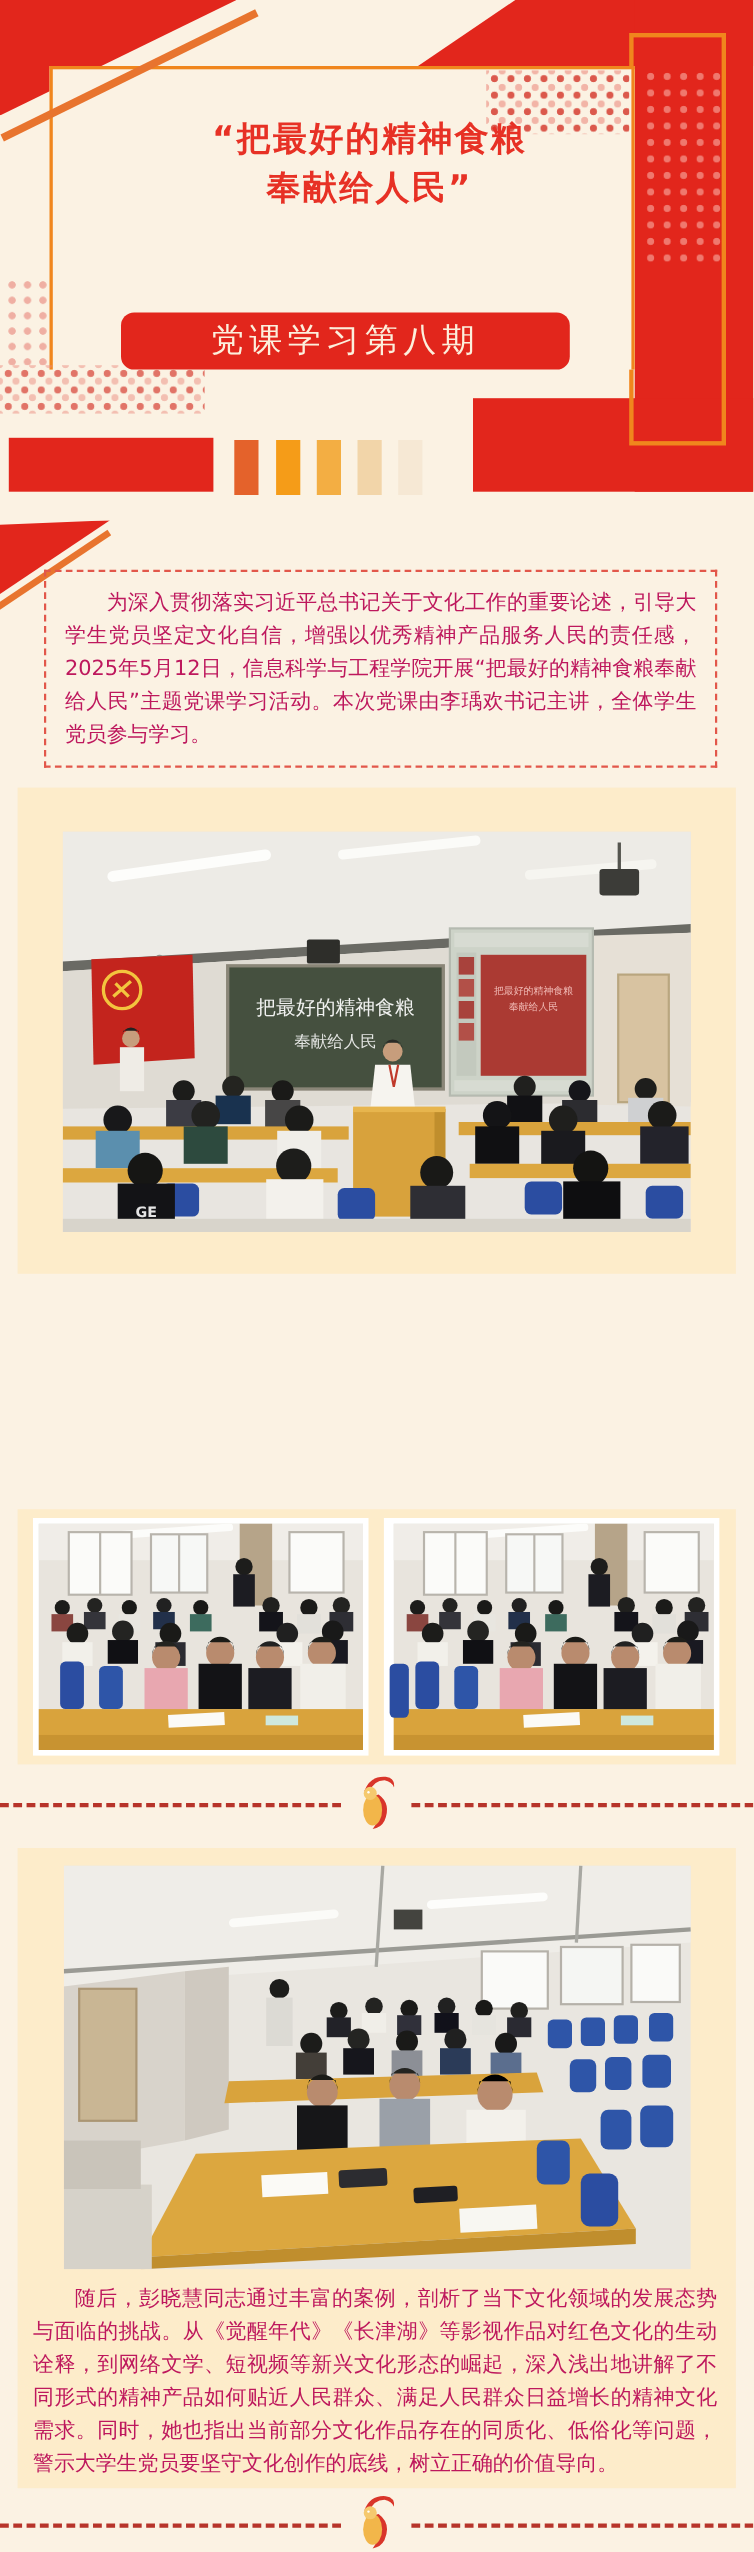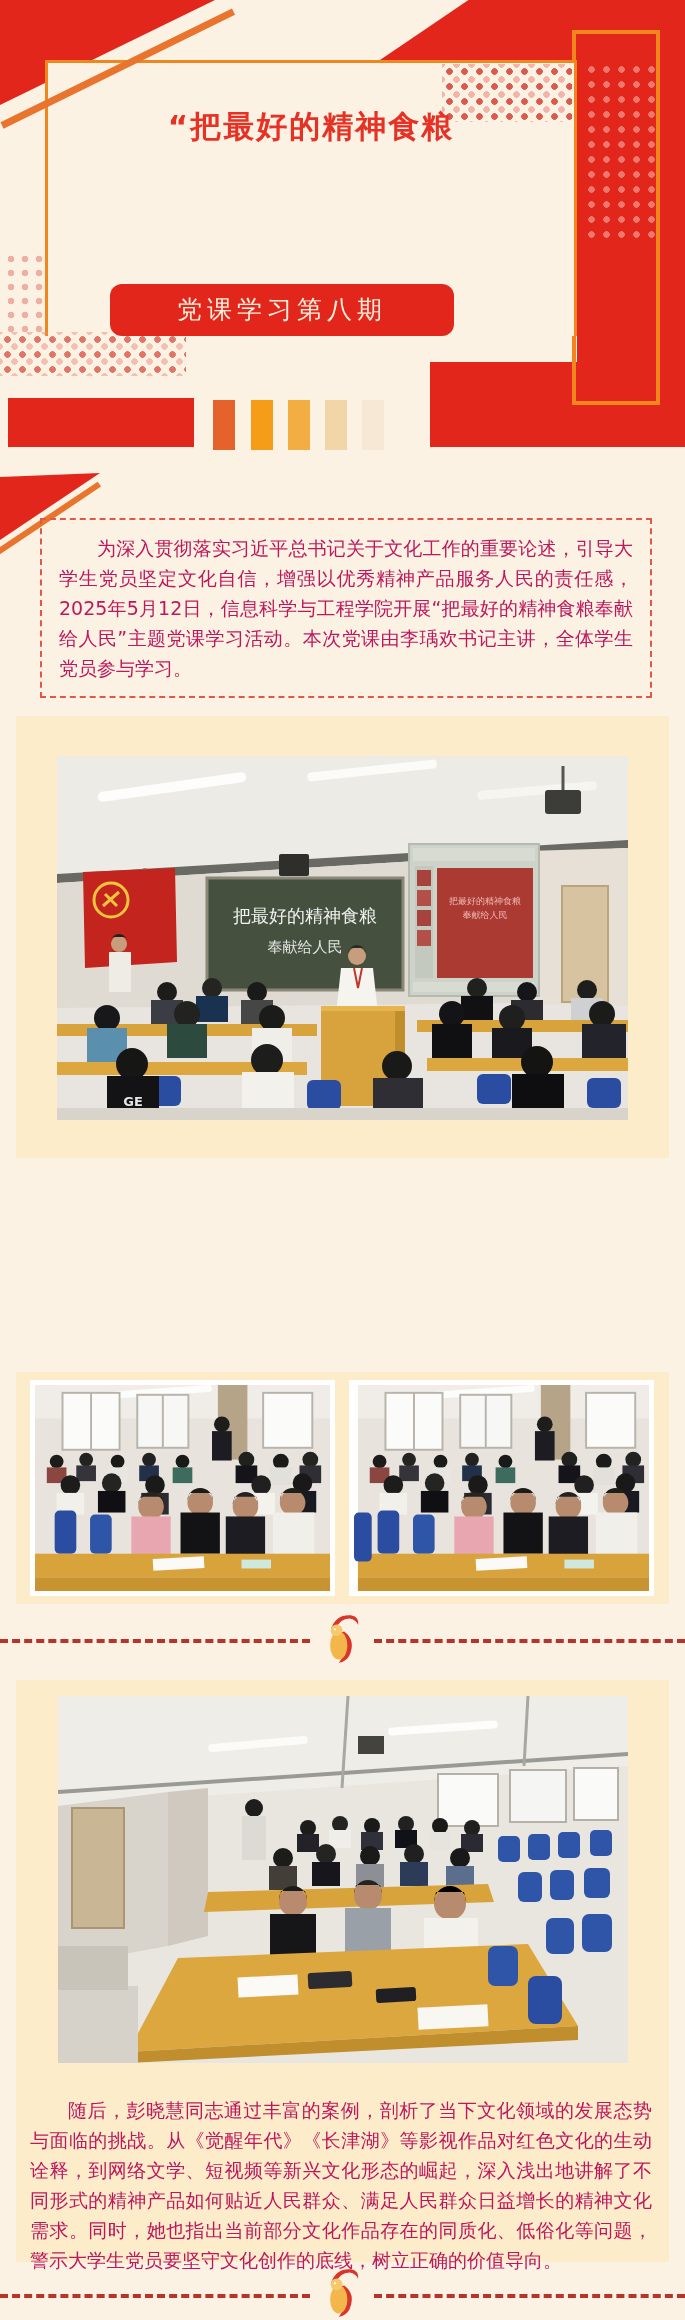--- a/index.html
+++ b/index.html
@@ -6,22 +6,22 @@
   body{font-family:"DejaVu Sans","Liberation Sans",sans-serif;}
   #page{position:relative;width:685px;height:2320px;background:#fbf2e3;overflow:hidden;}
   .abs{position:absolute;}
   #tri-tl{left:0;top:0;width:215px;height:105px;background:#e2261c;clip-path:polygon(0 0,100% 0,0 100%);}
   #stripe-tl{left:2px;top:122px;width:258px;height:7px;background:#e8742e;transform:rotate(-26.2deg);transform-origin:0 50%;z-index:6;}
   #trap-top{left:380px;top:0;width:305px;height:60px;background:#e2261c;clip-path:polygon(29% 0,100% 0,100% 100%,0 100%);}
   #col-right{left:577px;top:0;width:108px;height:447px;background:#e2261c;}
   #block-br{left:430px;top:362px;width:255px;height:85px;background:#e2261c;}
   #bracket{left:572px;top:30px;width:88px;height:375px;border:4px solid #f0861d;box-sizing:border-box;z-index:1;background:transparent;}
   #panel{left:45px;top:60px;width:532px;height:276px;background:#fbf2e3;border-top:3px solid #f0861d;border-left:3px solid #f0861d;border-right:3px solid #f0861d;box-sizing:border-box;z-index:2;}
-  #title{left:45px;top:104px;width:532px;text-align:center;color:#e73125;font-weight:bold;font-size:31px;line-height:45px;letter-spacing:2px;z-index:4;}
-  #ribbon{left:110px;top:284px;width:344px;height:52px;background:#e2261c;border-radius:12px;z-index:5;text-align:center;line-height:52px;color:#fcefdc;font-size:25px;letter-spacing:5px;}
+  #title{left:45px;top:104px;width:532px;text-align:center;color:#e73125;font-weight:bold;font-size:31px;line-height:45px;letter-spacing:2px;z-index:4;padding-left:25px;}
+  #ribbon{left:110px;top:284px;width:408px;height:52px;background:#e2261c;border-radius:12px;z-index:5;text-align:center;line-height:52px;color:#fcefdc;font-size:30px;letter-spacing:5px;}
   .dots{position:absolute;z-index:3;}
   #dots-a{left:442px;top:64px;width:130px;height:58px;
     background-image:radial-gradient(circle,rgba(214,62,50,.85) 3px,transparent 3.6px),radial-gradient(circle,rgba(235,130,118,.55) 3px,transparent 3.6px);
     background-size:15px 15px,15px 15px;background-position:0 0,7px 8px;}
   #dots-b{left:584px;top:62px;width:72px;height:178px;
     background-image:radial-gradient(circle,rgba(248,175,165,.6) 3px,transparent 3.6px);background-size:15px 15px;}
   #dots-c{left:4px;top:252px;width:42px;height:80px;
     background-image:radial-gradient(circle,rgba(230,120,110,.55) 3px,transparent 3.6px);background-size:14px 14px;}
   #dots-d{left:0;top:332px;width:186px;height:44px;
     background-image:radial-gradient(circle,rgba(214,62,50,.7) 3px,transparent 3.6px),radial-gradient(circle,rgba(235,140,128,.5) 3px,transparent 3.6px);
@@ -40,21 +40,21 @@
   #intro-box{left:40px;top:518px;width:612px;border:2px dashed #e2574a;box-sizing:border-box;padding:13px 17px;}
   #para2{left:30px;top:1176px;width:624px;}
   
   .card{position:absolute;background:#fdecca;}
   #card1{left:16px;top:716px;width:653px;height:442px;}
   #card1 .photo-wrap{margin:40px auto 0 auto;width:571px;height:364px;}
   #card2{left:16px;top:1372px;width:653px;height:232px;display:flex;gap:14px;padding:8px 0 0 14px;box-sizing:border-box;}
   .frame{background:#ffffff;padding:5px;width:305px;height:216px;box-sizing:border-box;}
   #card3{left:16px;top:1680px;width:653px;height:582px;}
   #card3 .photo-wrap{margin:16px auto 0 auto;width:570px;height:367px;}
-  #para3{margin:32px 17px 0 14px;}
+  #para3{margin:11px 17px 0 14px;}
   svg{display:block;}
   
   .dash-seg{position:absolute;height:0;border-top:4px dashed #b7342a;}
   .divider-icon{position:absolute;width:40px;height:54px;z-index:2;}
 </style>
 </head>
 <body>
 
 <div id="page">
 
@@ -65,20 +65,21 @@
     <div class="abs" id="bracket"></div>
     <div class="abs" id="panel"></div>
     <div class="abs" id="tri-tl"></div>
     <div class="abs" id="stripe-tl"></div>
     <div class="dots" id="dots-a"></div>
     <div class="dots" id="dots-b"></div>
     <div class="dots" id="dots-c"></div>
     <div class="dots" id="dots-d"></div>
     <div class="abs" id="title">
       <div>“把最好的精神食粮</div>
+      <div>奉献给人民”</div>
     </div>
     <div class="abs" id="ribbon">
       <span>党课学习第八期</span>
     </div>
     <div class="abs" id="rect-bl"></div>
     <div class="bar" id="bar1"></div>
     <div class="bar" id="bar2"></div>
     <div class="bar" id="bar3"></div>
     <div class="bar" id="bar4"></div>
     <div class="bar" id="bar5"></div>

